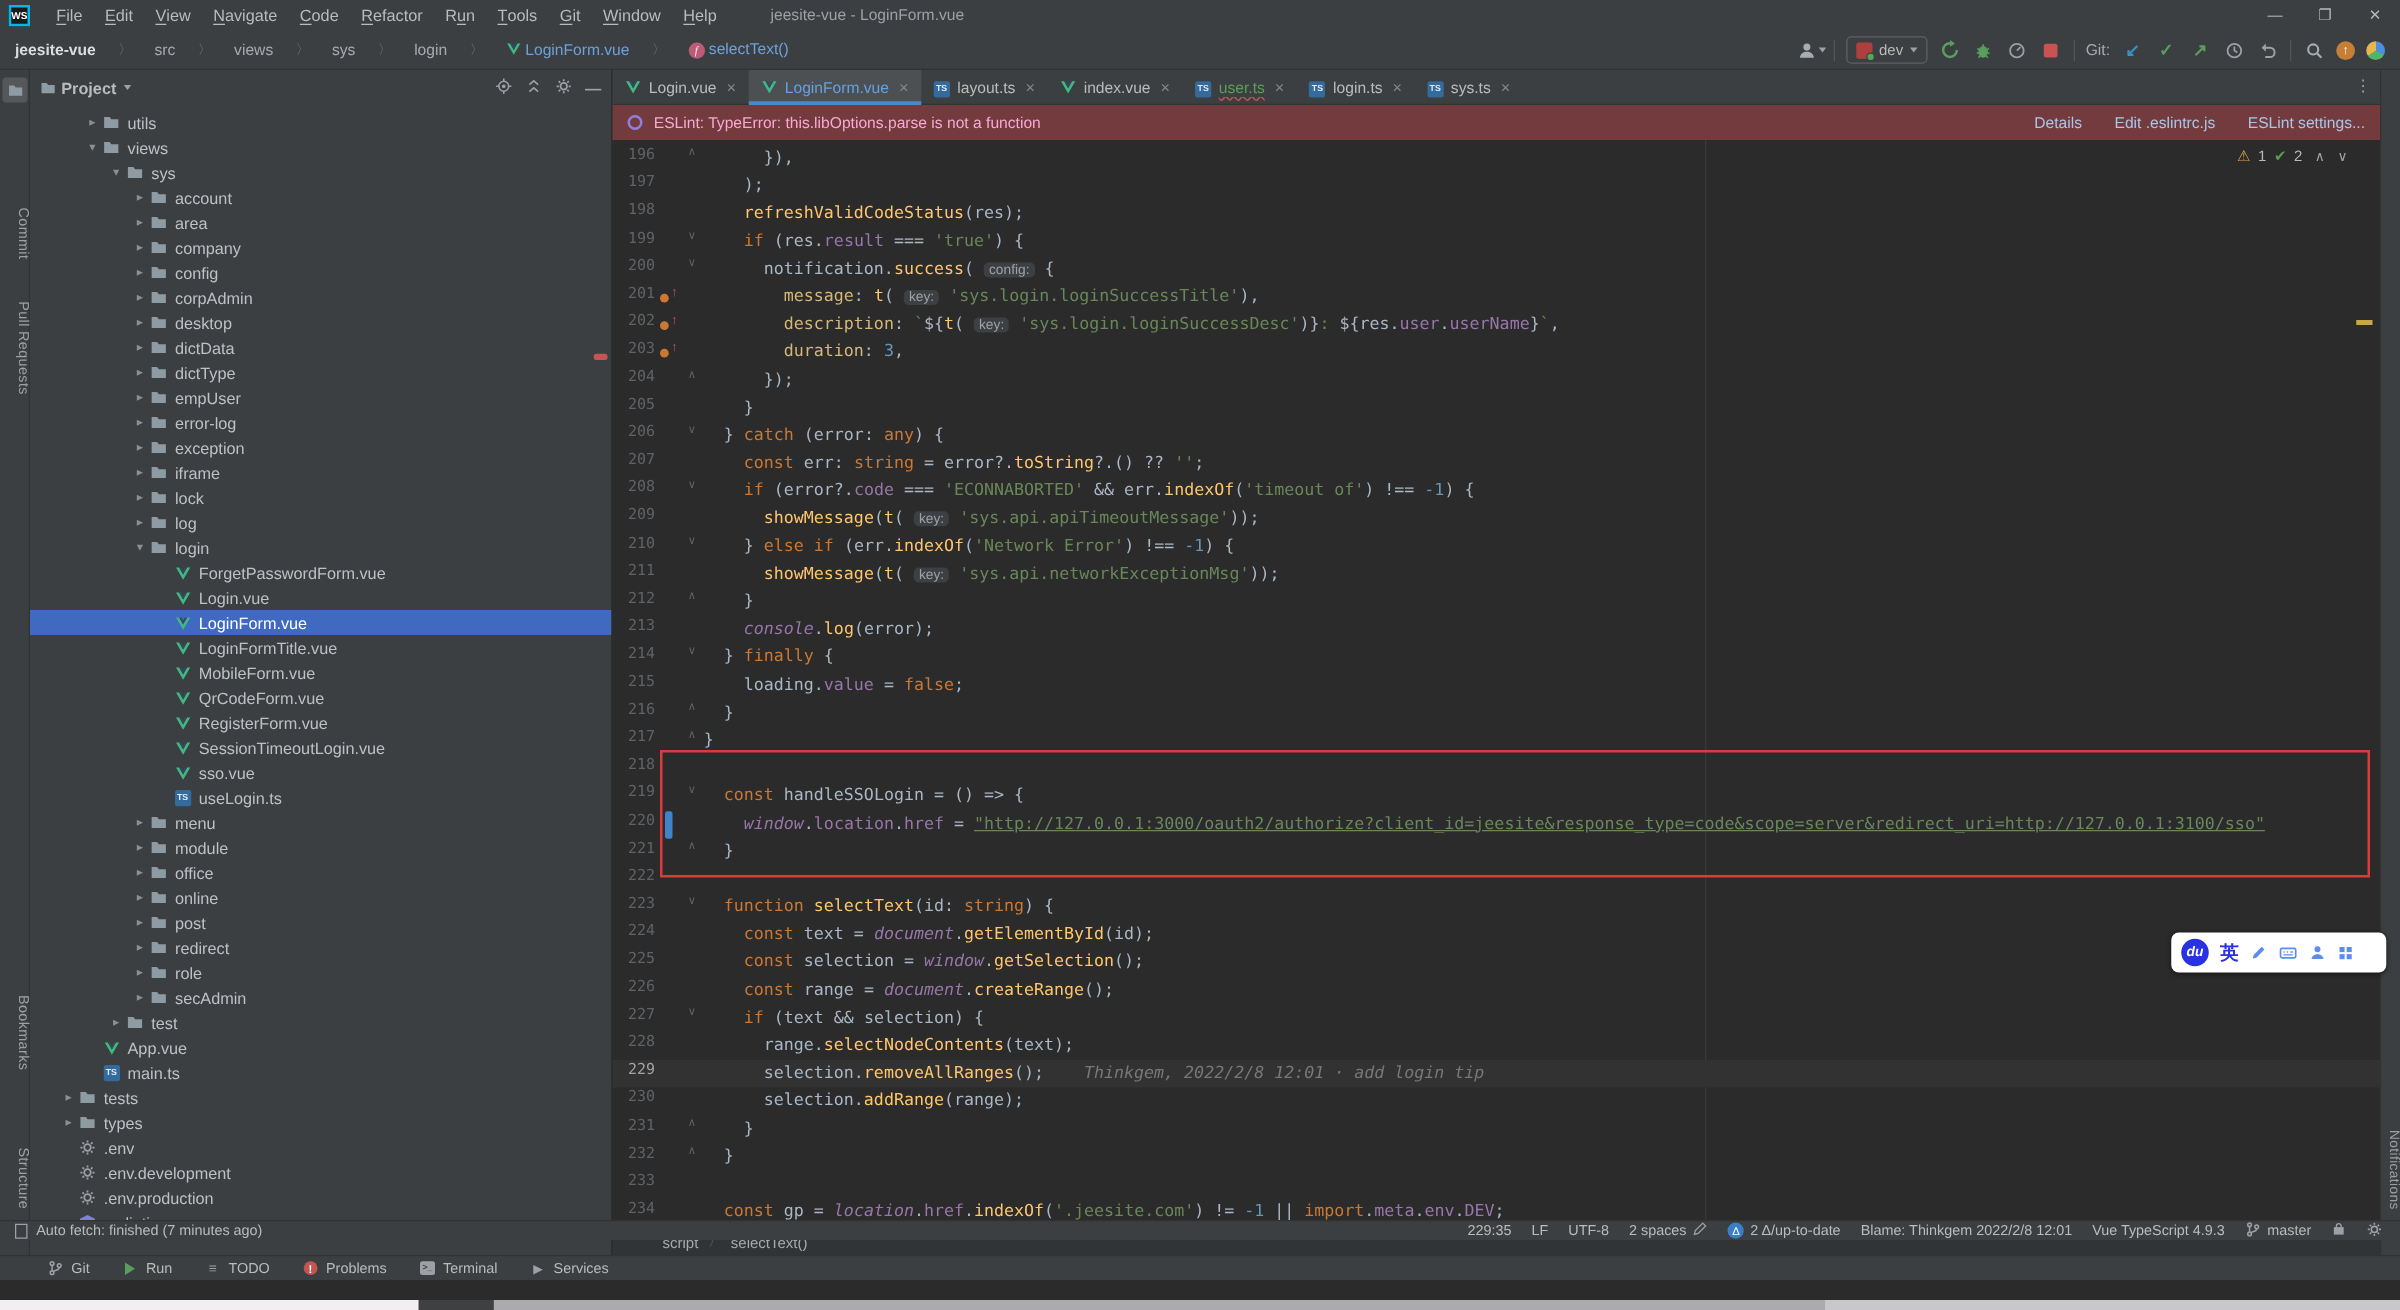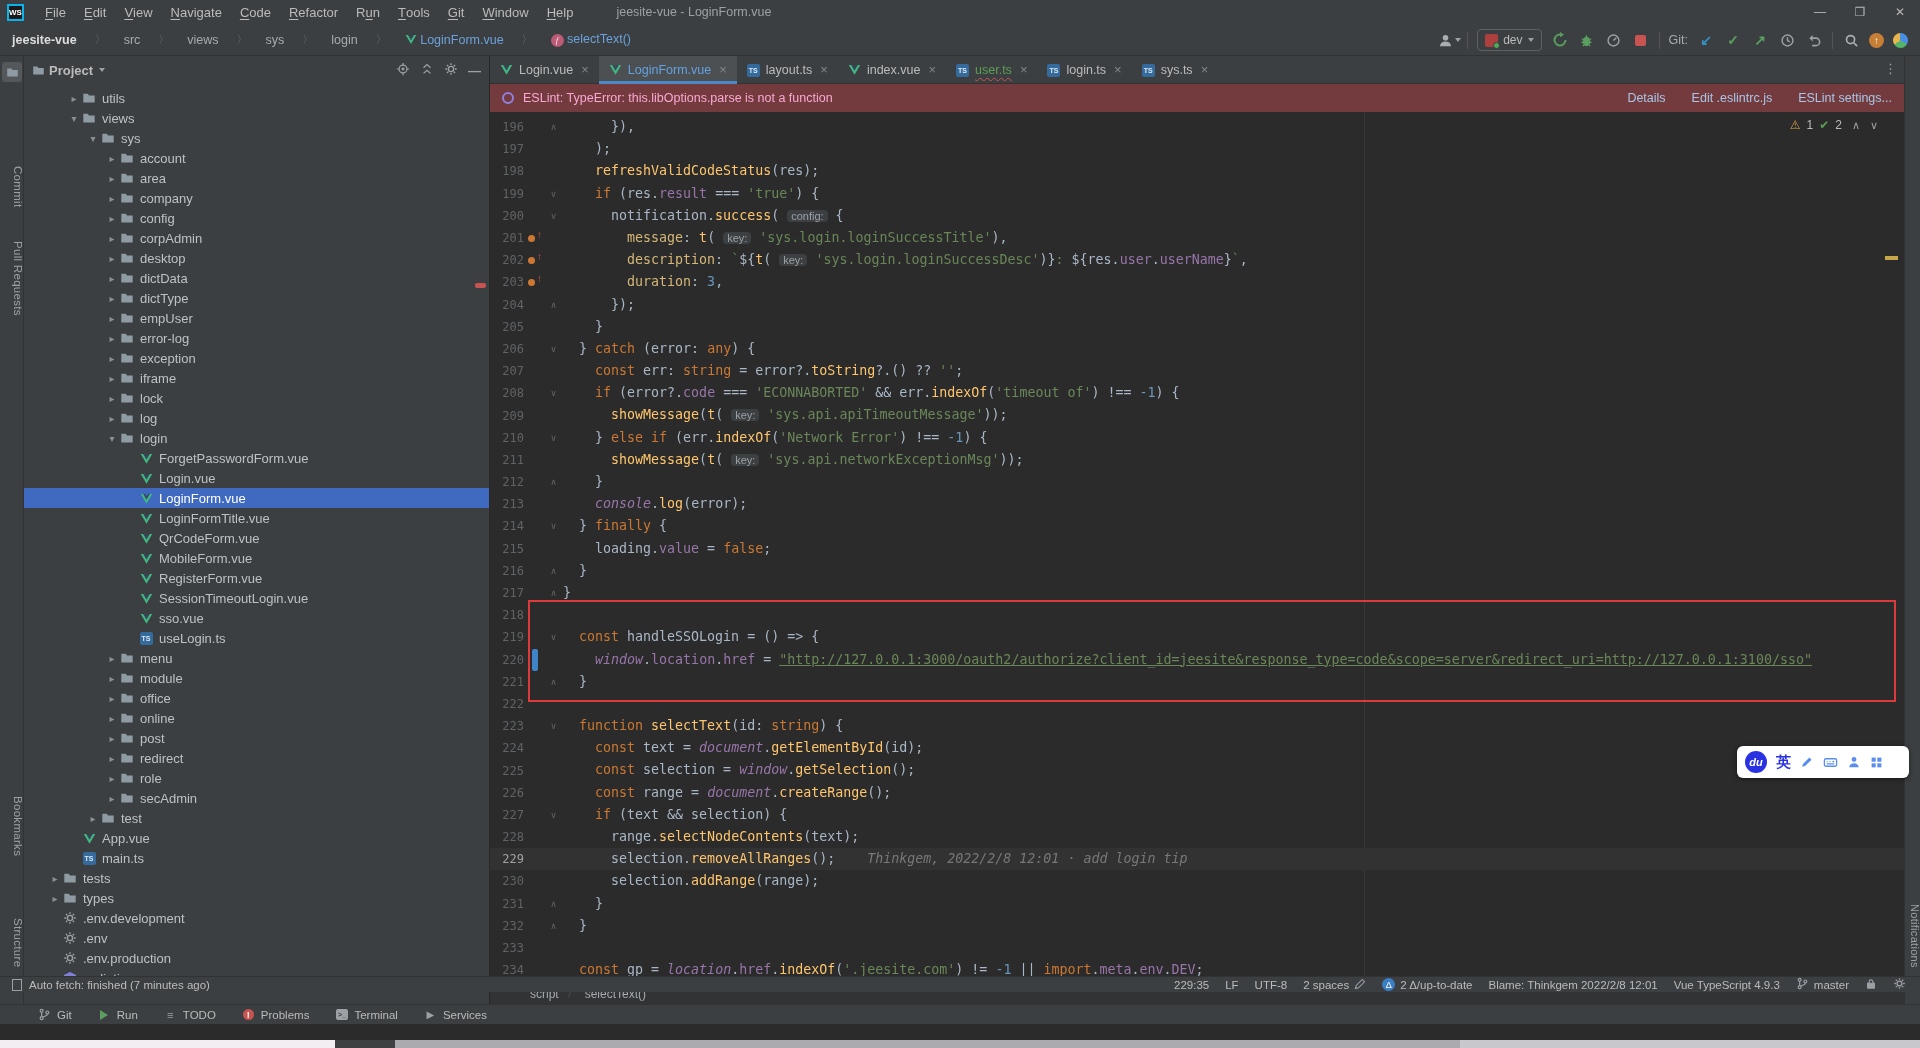--- a/index.html
+++ b/index.html
@@ -65,21 +65,21 @@
   #banner .bicon { width:12px; height:12px; border-radius:50%; border:2.5px solid #8f80e0; margin-right:9px; flex:none; }
   #banner .bmsg { color:#f9a8d4; font-size:12.5px; }
   #banner .bactions { margin-left:auto; display:flex; gap:26px; }
   #banner .bactions span { color:#a9c6e8; font-size:12.5px; }
   #inspect { position:absolute; top:62px; right:26px; display:flex; align-items:center; gap:6px; font-size:12px; color:#bbbbbb; }
   #inspect .warn { color:#d9a343; font-size:12px; }
   #inspect .ok { color:#5c9e54; font-size:12px; }
   #inspect .nav { color:#9da0a5; font-size:11px; margin-left:4px; }
   
   #code { position:absolute; left:0; top:56px; width:1414px; height:870px; padding-top:4px; }
-  .cl { height:22.2px; display:flex; align-items:center; position:relative; }
+  .cl { height:22.2px; display:flex; position:relative; }
   .cl.cur { background:#323232; }
   .ln { width:34px; text-align:right; color:#606366; font-size:12px; font-family:"DejaVu Sans Mono",monospace; flex:none; }
   .cl.cur .ln { color:#a4a3a3; }
   .gut { width:20px; flex:none; display:flex; align-items:center; justify-content:center; }
   .vcs { position:relative; width:12px; height:12px; }
   .vcs .dot { position:absolute; left:0; top:3px; width:7px; height:7px; border-radius:50%; background:#cc7832; }
   .vcs .arr { position:absolute; right:-2px; top:-3px; color:#c75450; font-size:10px; font-weight:bold; }
   .fold { width:19px; flex:none; text-align:center; color:#606366; font-size:9px; }
   .cl pre { font-family:"DejaVu Sans Mono",monospace; font-size:13.3px; line-height:22.2px; }
   .w { color:#a9b7c6; } .k { color:#cc7832; } .s { color:#6a8759; } .n { color:#6897bb; }
@@ -559,30 +559,30 @@
         </span>
         <span>LoginFormTitle.vue</span>
       </div>
       <div class="trow" style="padding-left: 100px;">
         <span class="chev"></span>
         <span class="ticn">
           <svg class="mini" width="13" height="13">
             <use href="#ic-vue"></use>
           </svg>
         </span>
-        <span>QrCodeForm.vue</span>
+        <span>MobileForm.vue</span>
       </div>
       <div class="trow" style="padding-left: 100px;">
         <span class="chev"></span>
         <span class="ticn">
           <svg class="mini" width="13" height="13">
             <use href="#ic-vue"></use>
           </svg>
         </span>
-        <span>MobileForm.vue</span>
+        <span>QrCodeForm.vue</span>
       </div>
       <div class="trow" style="padding-left: 100px;">
         <span class="chev"></span>
         <span class="ticn">
           <svg class="mini" width="13" height="13">
             <use href="#ic-vue"></use>
           </svg>
         </span>
         <span>RegisterForm.vue</span>
       </div>
@@ -726,30 +726,30 @@
         </span>
         <span>types</span>
       </div>
       <div class="trow" style="padding-left: 24px;">
         <span class="chev"></span>
         <span class="ticn">
           <svg class="mini" width="14" height="14">
             <use href="#ic-gear"></use>
           </svg>
         </span>
+        <span>.env</span>
+      </div>
+      <div class="trow" style="padding-left: 24px;">
+        <span class="chev"></span>
+        <span class="ticn">
+          <svg class="mini" width="14" height="14">
+            <use href="#ic-gear"></use>
+          </svg>
+        </span>
         <span>.env.development</span>
-      </div>
-      <div class="trow" style="padding-left: 24px;">
-        <span class="chev"></span>
-        <span class="ticn">
-          <svg class="mini" width="14" height="14">
-            <use href="#ic-gear"></use>
-          </svg>
-        </span>
-        <span>.env</span>
       </div>
       <div class="trow" style="padding-left: 24px;">
         <span class="chev"></span>
         <span class="ticn">
           <svg class="mini" width="14" height="14">
             <use href="#ic-gear"></use>
           </svg>
         </span>
         <span>.env.production</span>
       </div>

